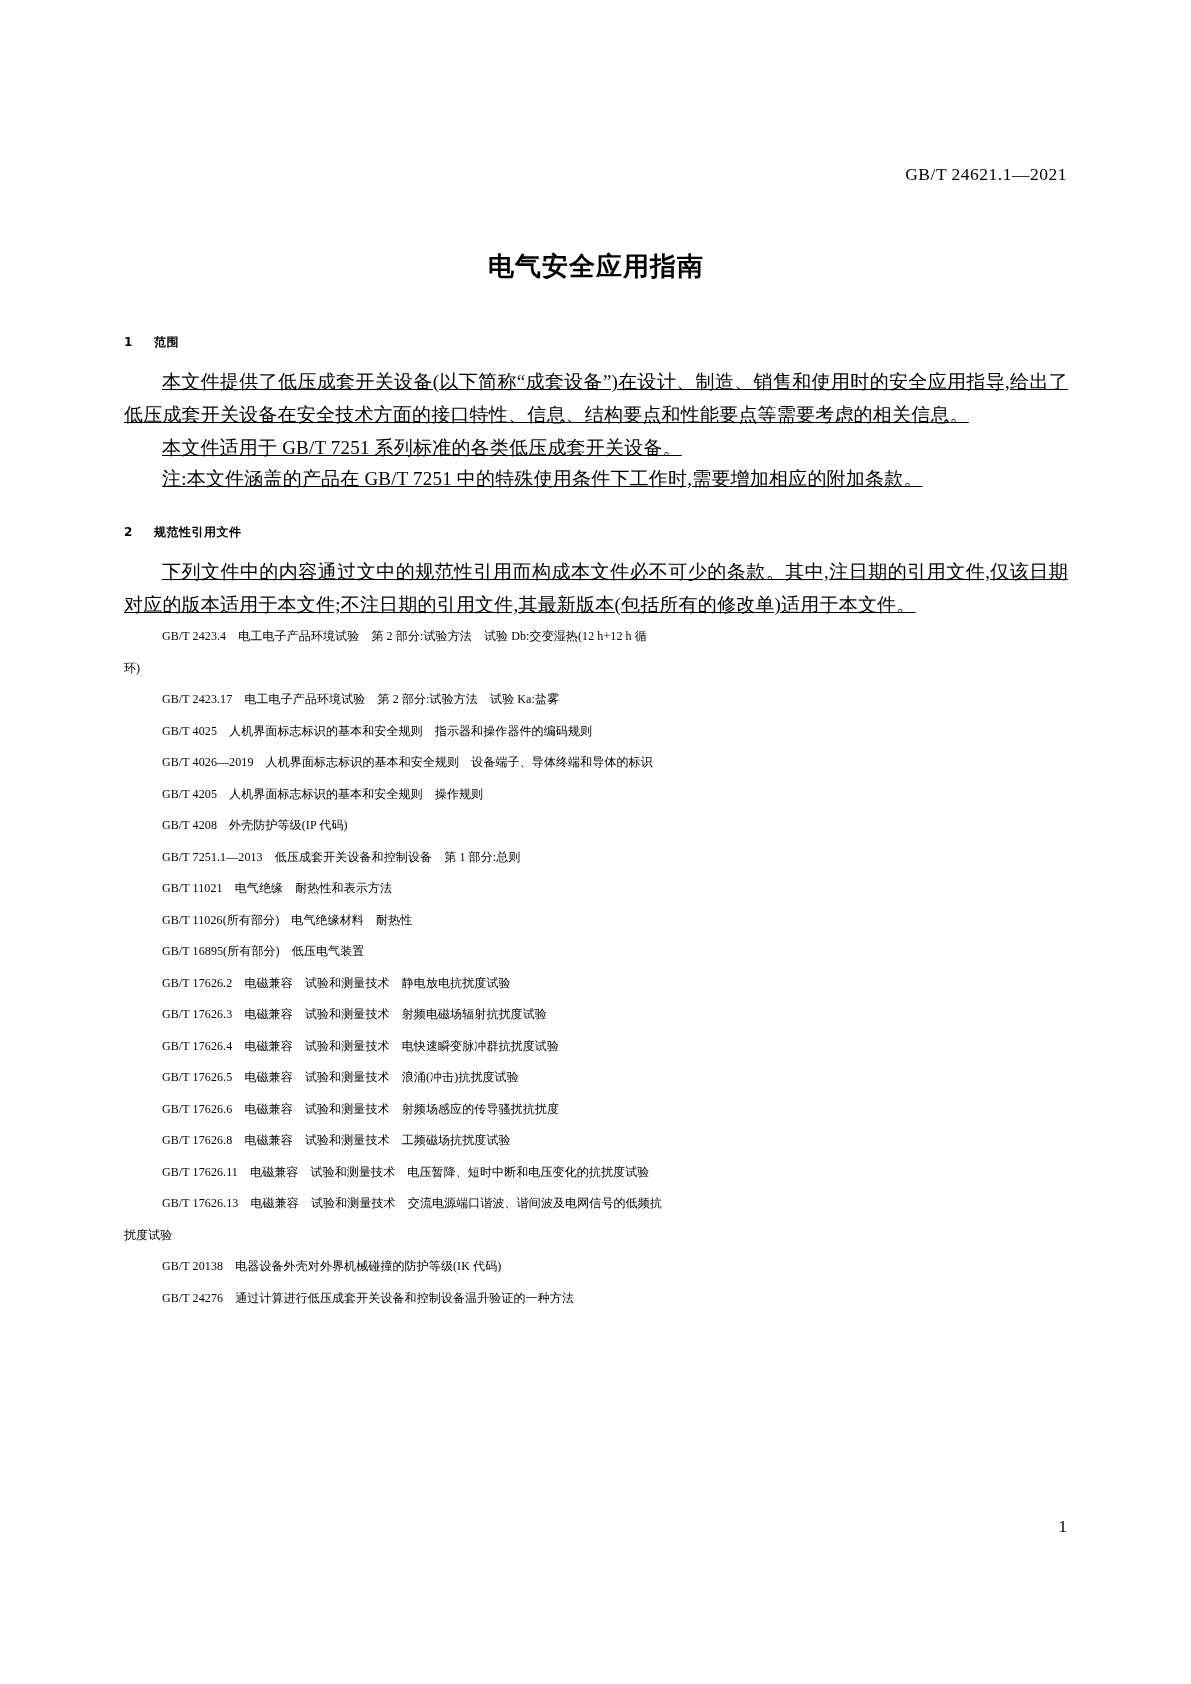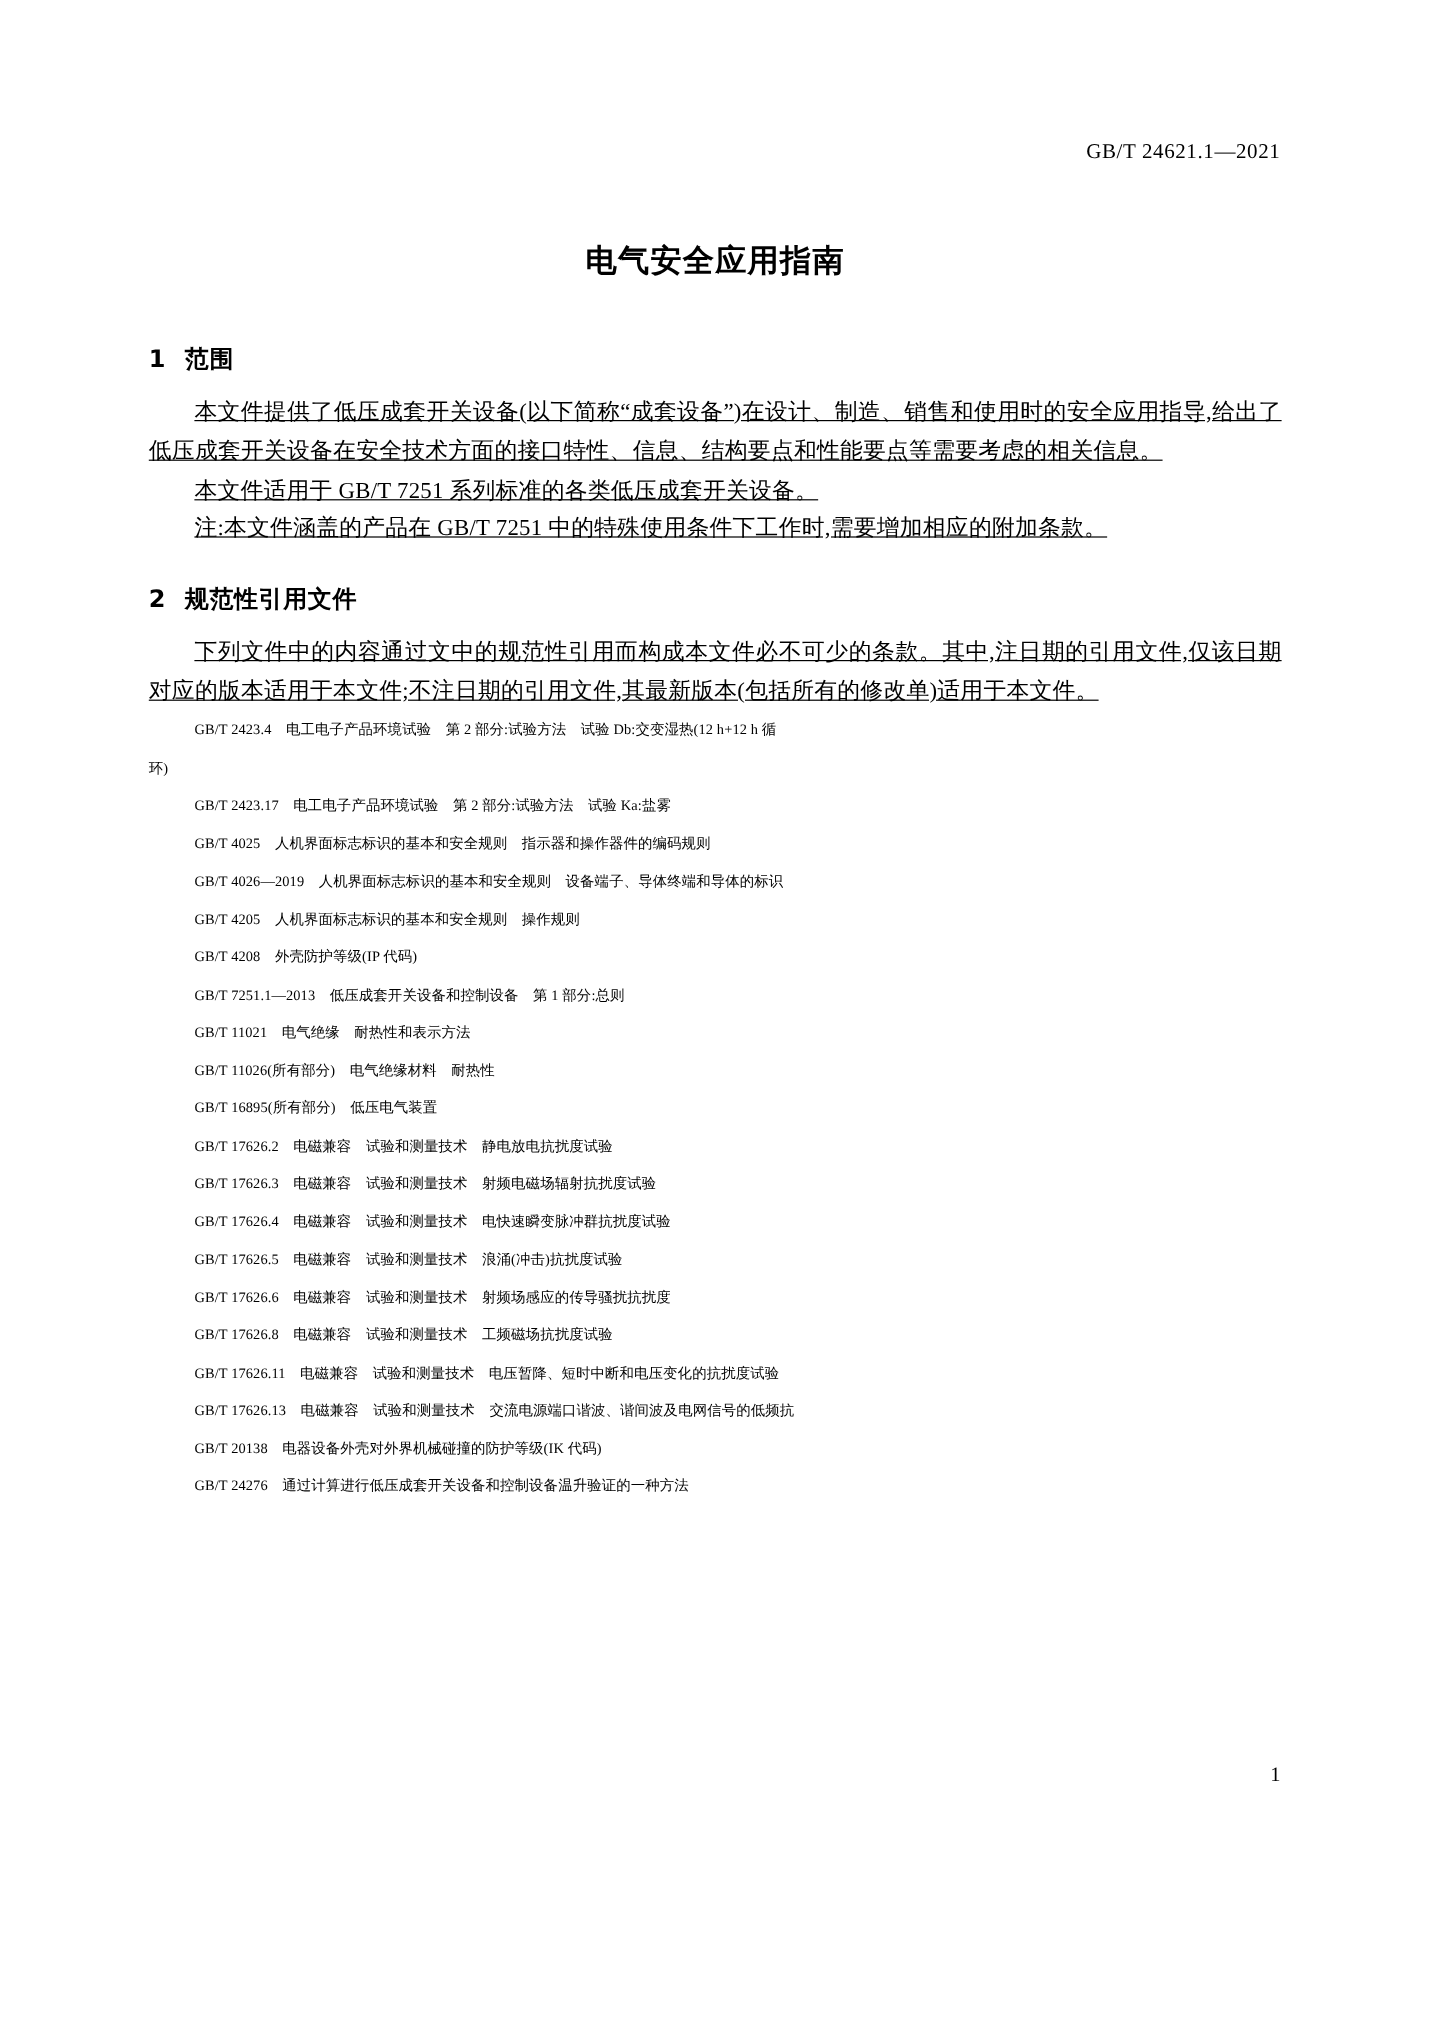--- a/index.html
+++ b/index.html
@@ -14,20 +14,21 @@
     color: #000000;
     position: relative;
     overflow: hidden;
   }
   .page {
     position: relative;
     width: 1191px;
     height: 1577px;
     box-sizing: border-box;
     padding: 16px;
+    margin-top: 48px;
   }
   .header {
     position: absolute;
     top: 116px;
     right: 124px;
     font-family: "Liberation Serif", "DejaVu Serif", serif;
     font-size: 17.5px;
     letter-spacing: 0.5px;
     color: #000;
   }
@@ -44,21 +45,21 @@
     font-size: 26px;
     line-height: 44px;
     letter-spacing: 1px;
   }
   .title-line {
     display: block;
   }
   .sec-heading {
     font-family: "DejaVu Sans", "Liberation Sans", sans-serif;
     font-weight: bold;
-    font-size: 20px;
+    font-size: 12px;
     letter-spacing: 0.5px;
   }
   .sec-heading .num {
     display: inline-block;
     width: 30px;
   }
   .para {
     font-size: 19px;
     line-height: 33px;
     text-align: justify;
@@ -140,20 +141,21 @@
     <div class="ref-item">GB/T 11026(所有部分)　电气绝缘材料　耐热性</div>
     <div class="ref-item">GB/T 16895(所有部分)　低压电气装置</div>
     <div class="ref-item">GB/T 17626.2　电磁兼容　试验和测量技术　静电放电抗扰度试验</div>
     <div class="ref-item">GB/T 17626.3　电磁兼容　试验和测量技术　射频电磁场辐射抗扰度试验</div>
     <div class="ref-item">GB/T 17626.4　电磁兼容　试验和测量技术　电快速瞬变脉冲群抗扰度试验</div>
     <div class="ref-item">GB/T 17626.5　电磁兼容　试验和测量技术　浪涌(冲击)抗扰度试验</div>
     <div class="ref-item">GB/T 17626.6　电磁兼容　试验和测量技术　射频场感应的传导骚扰抗扰度</div>
     <div class="ref-item">GB/T 17626.8　电磁兼容　试验和测量技术　工频磁场抗扰度试验</div>
     <div class="ref-item">GB/T 17626.11　电磁兼容　试验和测量技术　电压暂降、短时中断和电压变化的抗扰度试验</div>
     <div class="ref-item">GB/T 17626.13　电磁兼容　试验和测量技术　交流电源端口谐波、谐间波及电网信号的低频抗</div>
+    <div class="ref-item cont">扰度试验</div>
     <div class="ref-item">GB/T 20138　电器设备外壳对外界机械碰撞的防护等级(IK 代码)</div>
     <div class="ref-item">GB/T 24276　通过计算进行低压成套开关设备和控制设备温升验证的一种方法</div>
 
   </div>
 
   <div class="pagenum">1</div>
 
 </div>
 
 </body></html>

